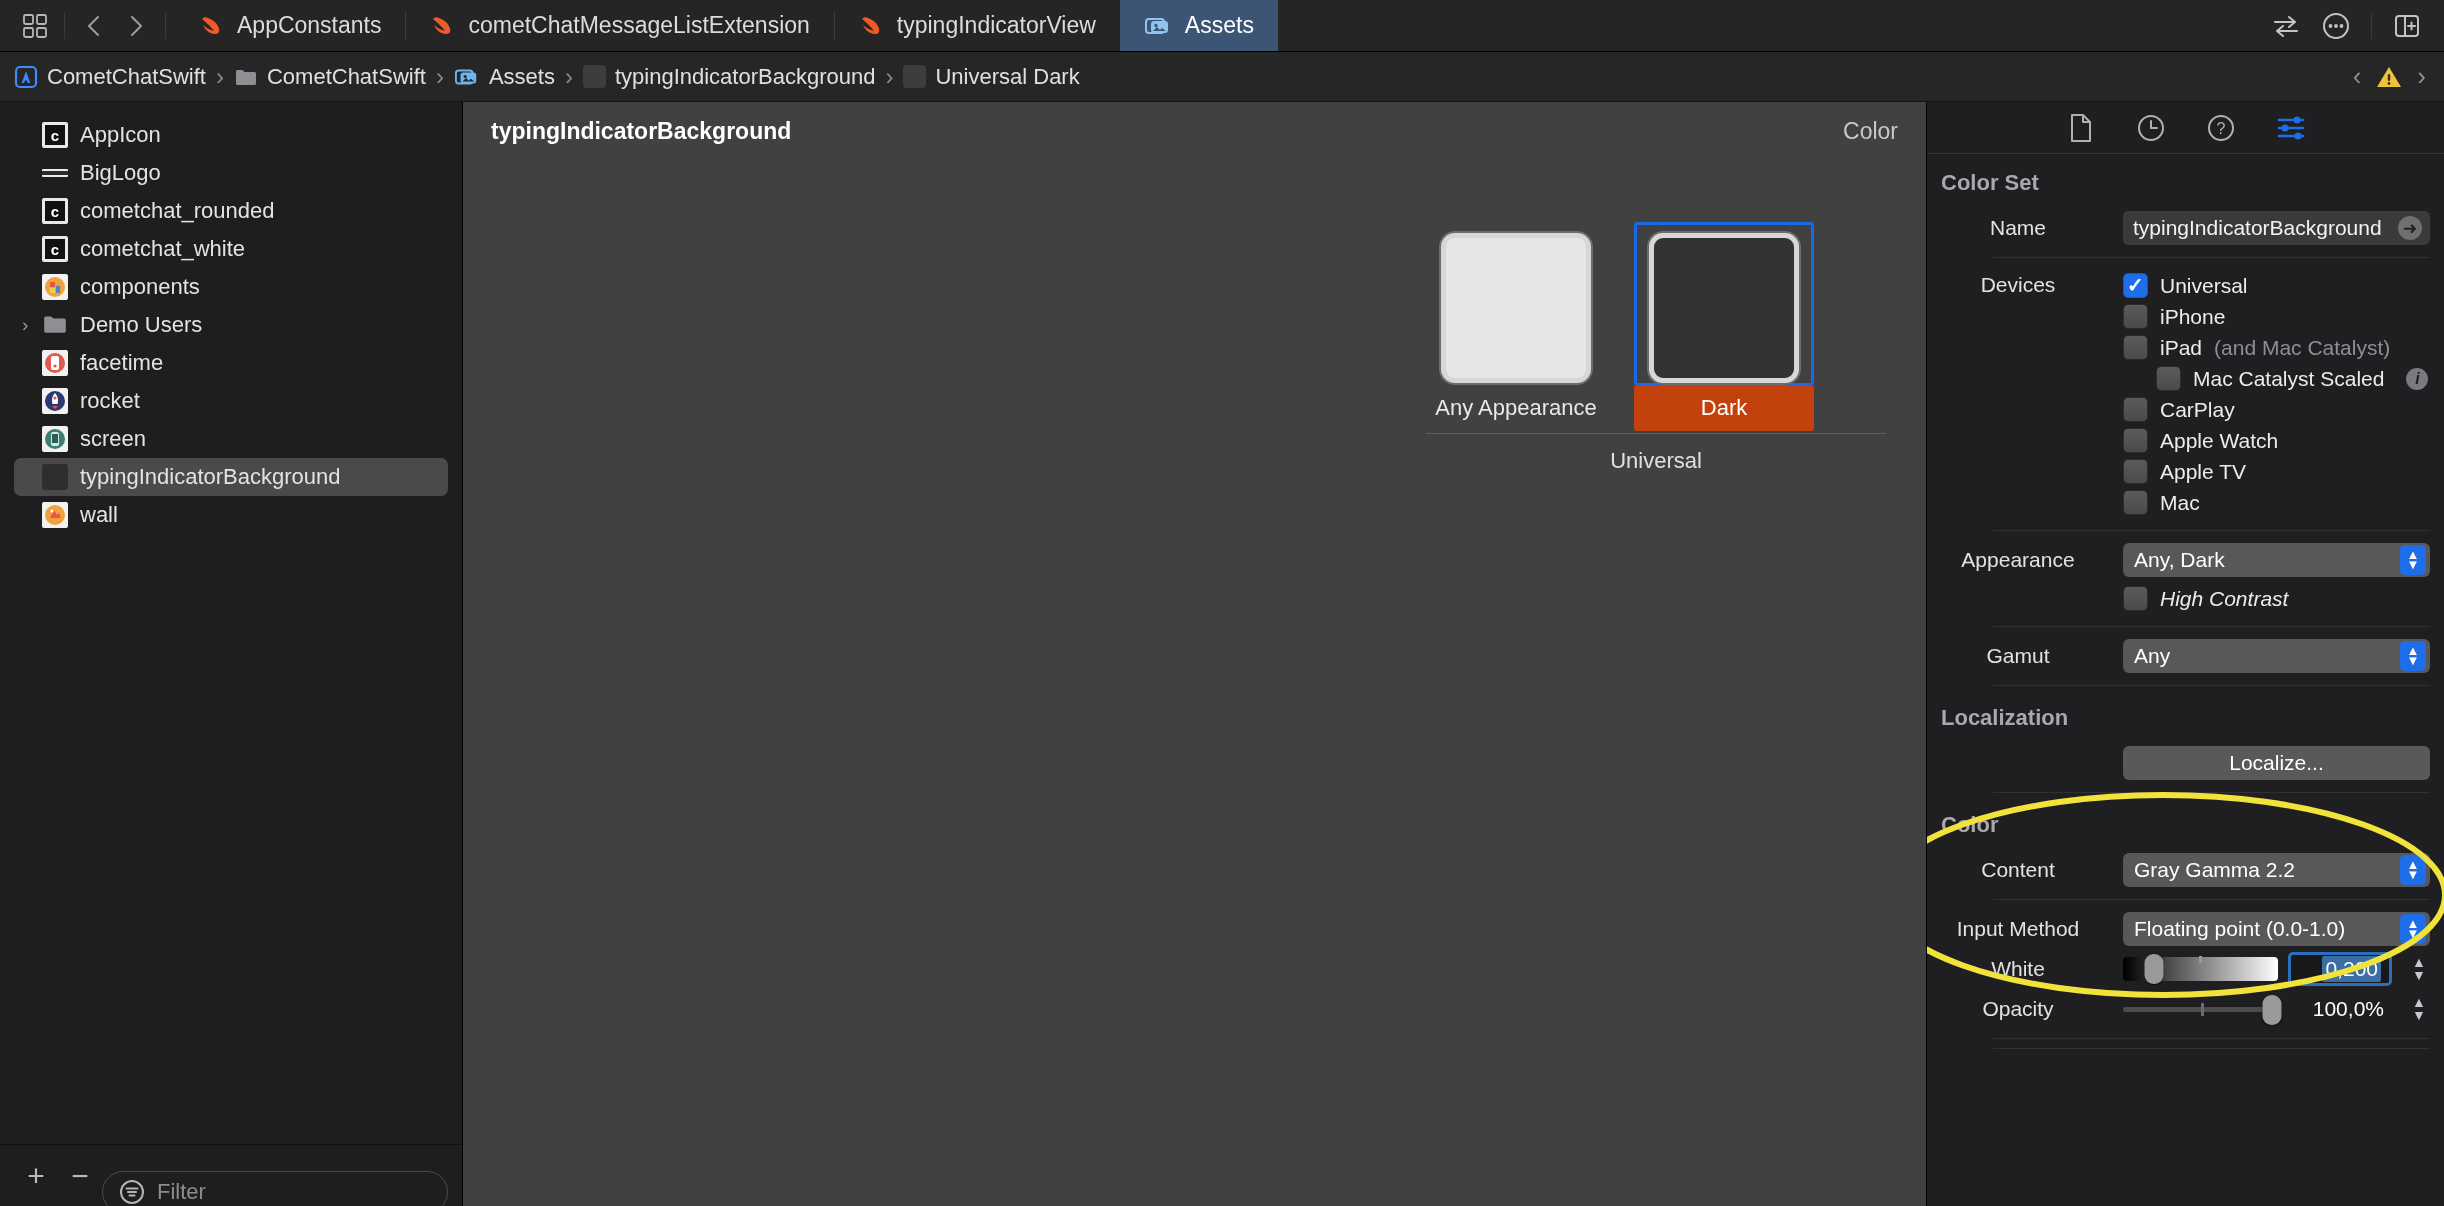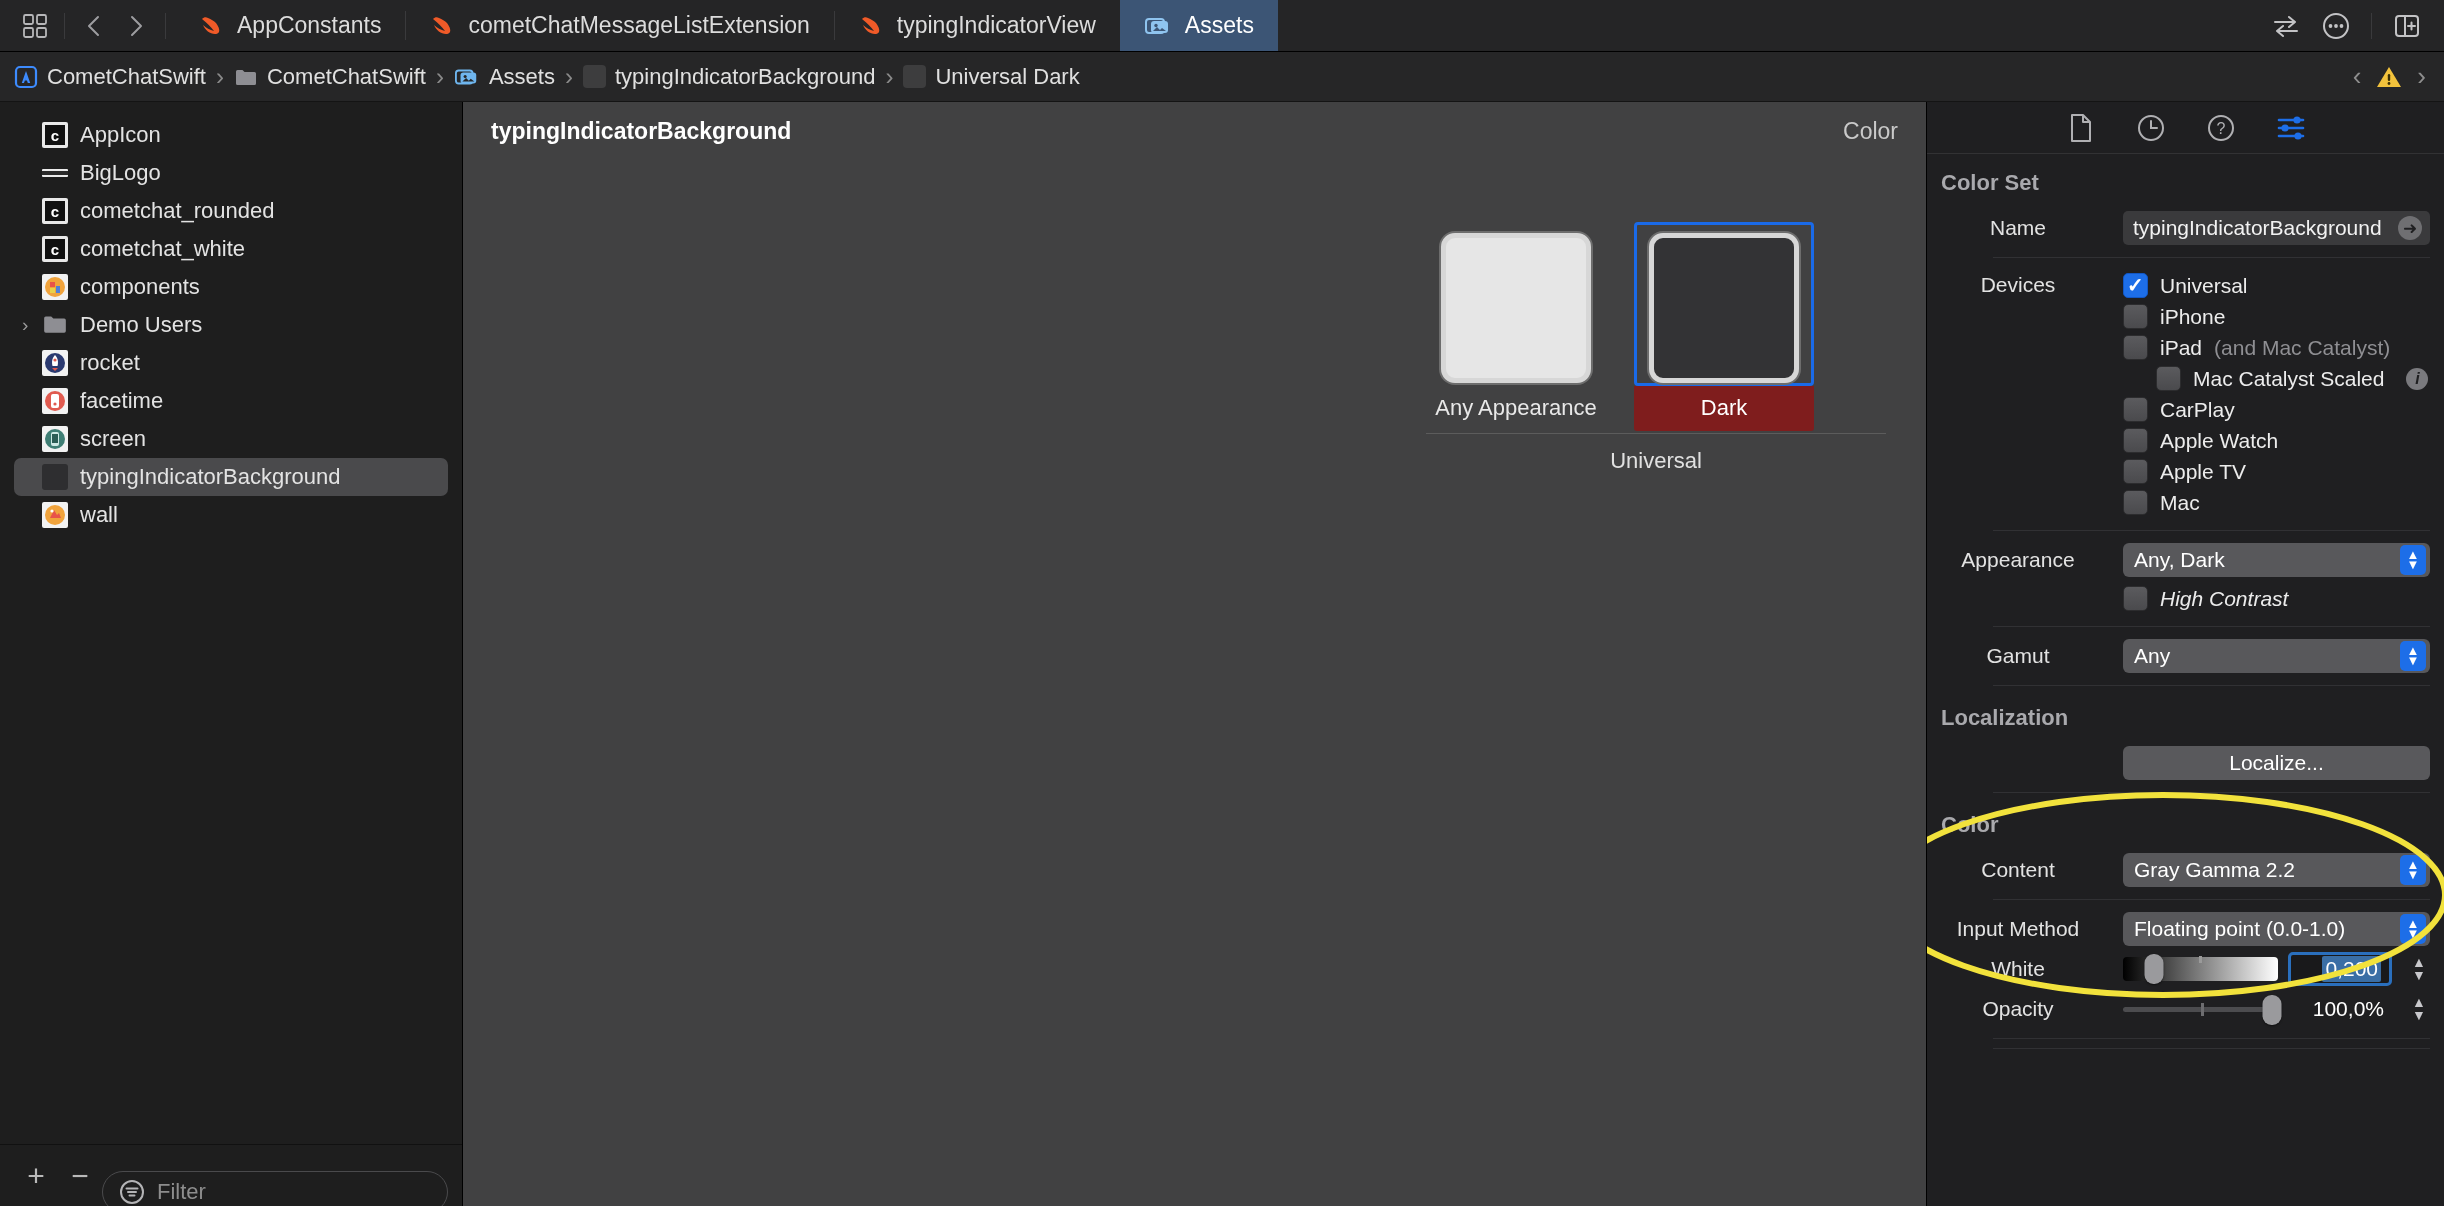--- a/index.html
+++ b/index.html
@@ -77,21 +77,21 @@
   .editor-head {
     height:58px; flex:0 0 58px; display:flex; align-items:center; padding:0 28px;
     color:#ffffff; font-size:23px; font-weight:bold;
   }
   .editor-head .right { margin-left:auto; color:#c9c9c9; font-weight:normal; }
   .editor-canvas { flex:1; position:relative; }
   .swatch-group { position:absolute; left:963px; top:62px; width:460px; }
   .swatch-row { display:flex; gap:28px; justify-content:flex-start; }
   .swatch-cell { width:180px; }
   .swatch-cell.sel .sw-frame { border:3px solid #1a6ae8; }
-  .swatch-cell.sel .sw-label { background:#7f1d1d; color:#fff; }
+  .swatch-cell.sel .sw-label { background:#c2410c; color:#fff; }
   .sw-frame { border:3px solid transparent; border-radius:4px; padding:8px 8px 0 8px; }
   .sw-chip {
     width:150px; height:150px; border-radius:14px; margin:0 auto;
     border:5px solid #d7d7d7; box-shadow:0 0 0 2px #6d6d6d;
   }
   .sw-label { text-align:center; font-size:22px; color:#e8e8e8; padding:9px 0 10px; border-radius:0 0 3px 3px; }
   .grp-divider { height:1px; background:#5c5c5c; margin-top:2px; }
   .grp-caption { text-align:center; color:#e0e0e0; font-size:22px; padding-top:14px; }
 
   
@@ -389,39 +389,39 @@
                 <path d="M2 5.5a1.5 1.5 0 011.5-1.5h5l2 2h10A1.5 1.5 0 0122 7.5v10A1.5 1.5 0 0120.5 19h-17A1.5 1.5 0 012 17.5z" fill="#8e8e93"></path>
               </svg>
           </span>
           <span>Demo Users</span>
         </div>
 
         <div class="nav-row">
           <span class="aico">
             <svg width="26" height="26" viewBox="0 0 26 26">
                 <rect width="26" height="26" rx="2" fill="#f2f2f2"></rect>
+                <circle cx="13" cy="13" r="10" fill="#e05a4f"></circle>
+                <rect x="9" y="6" width="8" height="14" rx="2" fill="#fff"></rect>
+                <circle cx="13" cy="16" r="1.6" fill="#e05a4f"></circle>
+              </svg>
+          </span>
+          <span>facetime</span>
+        </div>
+
+        <div class="nav-row">
+          <span class="aico">
+            <svg width="26" height="26" viewBox="0 0 26 26">
+                <rect width="26" height="26" rx="2" fill="#f2f2f2"></rect>
                 <circle cx="13" cy="13" r="10" fill="#2b3a70"></circle>
                 <path d="M13 5c3 3 3.5 7 2.5 11h-5C9.5 12 10 8 13 5z" fill="#fff"></path>
                 <circle cx="13" cy="10" r="1.6" fill="#e05a4f"></circle>
                 <path d="M10 18h6l-3 3z" fill="#e05a4f"></path>
               </svg>
           </span>
           <span>rocket</span>
-        </div>
-
-        <div class="nav-row">
-          <span class="aico">
-            <svg width="26" height="26" viewBox="0 0 26 26">
-                <rect width="26" height="26" rx="2" fill="#f2f2f2"></rect>
-                <circle cx="13" cy="13" r="10" fill="#e05a4f"></circle>
-                <rect x="9" y="6" width="8" height="14" rx="2" fill="#fff"></rect>
-                <circle cx="13" cy="16" r="1.6" fill="#e05a4f"></circle>
-              </svg>
-          </span>
-          <span>facetime</span>
         </div>
 
         <div class="nav-row">
           <span class="aico">
             <svg width="26" height="26" viewBox="0 0 26 26">
                 <rect width="26" height="26" rx="2" fill="#f2f2f2"></rect>
                 <circle cx="13" cy="13" r="10" fill="#3f7e74"></circle>
                 <rect x="9" y="6" width="8" height="14" rx="2" fill="#cfe9e4"></rect>
                 <rect x="10" y="8" width="6" height="9" fill="#2c5d55"></rect>
               </svg>

